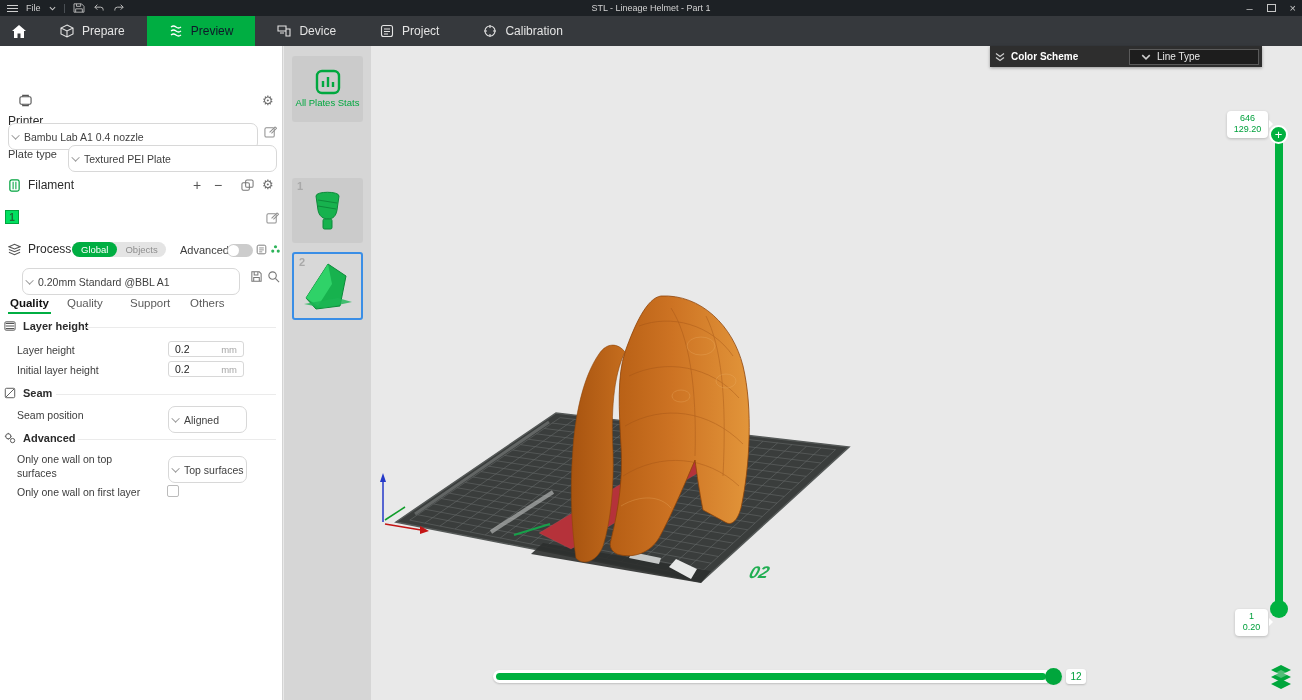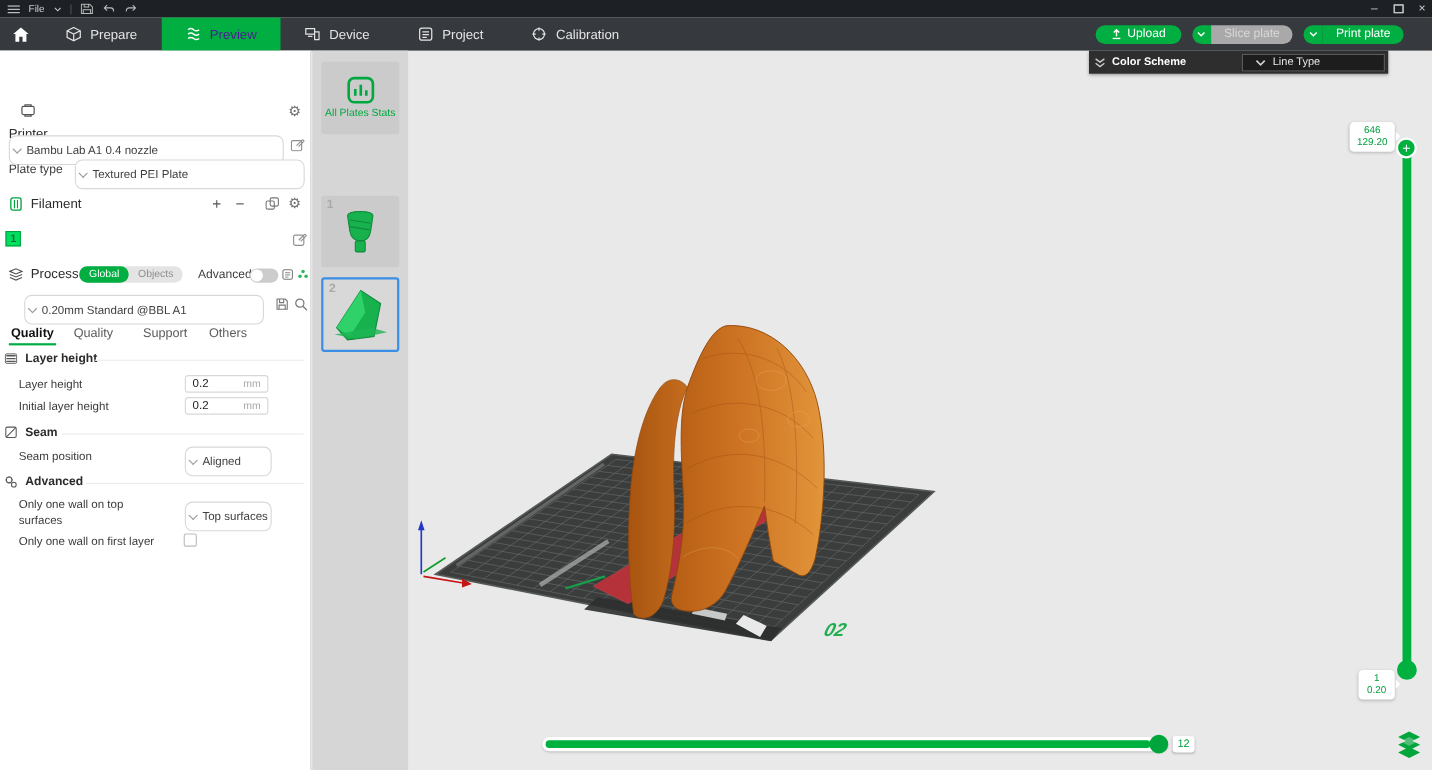--- a/index.html
+++ b/index.html
@@ -19,21 +19,21 @@
   .wc-min { font-size:11px; line-height:16px; }
   .wc-restore { width:9px; height:8px; position:relative; }
   .wc-restore:before { content:""; position:absolute; left:0; bottom:0; width:7px; height:6px; border:1px solid #c6c6c6; }
   .wc-restore:after { content:""; position:absolute; right:0; top:0; width:7px; height:6px; border:1px solid #c6c6c6; }
   .wc-close { font-size:11px; line-height:16px; }
 
   
   .navbar { position:absolute; left:0; top:16px; width:1302px; height:30px; background:#36393d; display:flex; align-items:stretch; color:#e4e4e4; font-size:12px; }
   .nav-home { width:38px; display:flex; align-items:center; justify-content:center; }
   .nav-tab { display:flex; align-items:center; gap:8px; padding:0 22px; cursor:default; }
-  .nav-tab.active { background:#00ae42; color:#4c1d95; }
+  .nav-tab.active { background:#00ae42; color:#0f172a; }
   .nav-tab svg { width:14px; height:14px; }
   .nav-right { position:absolute; right:0; top:0; height:30px; display:flex; align-items:center; gap:10px; padding-right:26px; }
   .btn-green { height:17px; background:#00ae42; color:#fff; font-size:11px; border:none; border-radius:9px; display:flex; align-items:center; gap:5px; padding:0 14px; }
   .split { display:flex; align-items:center; }
   .split .arrow-part { height:17px; width:17px; background:#00ae42; border-radius:9px 0 0 9px; display:flex; align-items:center; justify-content:center; }
   .split .body-part { height:17px; border-radius:0 9px 9px 0; font-size:11px; display:flex; align-items:center; padding:0 12px; }
   .body-gray { background:#a9a9a9; color:#d9d9d9; }
   .body-green { background:#00ae42; color:#fff; }
 
   
@@ -115,20 +115,21 @@
       <svg class="tb-ico" viewBox="0 0 14 12">
           <path d="M1 1 h9 l3 3 v7 h-12 z M4 1 v3 h5 v-3 M3 11 v-4 h8 v4" fill="none" stroke="currentColor" stroke-width="1.1"></path>
         </svg>
       <svg class="tb-ico" viewBox="0 0 14 12">
           <path d="M5 2 L2 5 L5 8 M2 5 h7 a3 3 0 0 1 3 3 v1" fill="none" stroke="currentColor" stroke-width="1.2"></path>
         </svg>
       <svg class="tb-ico" viewBox="0 0 14 12">
           <path d="M9 2 L12 5 L9 8 M12 5 h-7 a3 3 0 0 0 -3 3 v1" fill="none" stroke="currentColor" stroke-width="1.2"></path>
         </svg>
     </div>
+    <div class="tb-title">STL - Lineage Helmet - Part 1</div>
     <div class="tb-ctrls">
       <span class="wc-min">–</span>
       <span class="wc-restore"></span>
       <span class="wc-close">×</span>
     </div>
   </div>
 
   <div class="navbar">
     <div class="nav-home">
       <svg width="16" height="15" viewBox="0 0 16 15">
@@ -159,48 +160,20 @@
           <path d="M4 5 h6 M4 7.5 h6 M4 10 h4" stroke="#e4e4e4" stroke-width="1"></path>
         </svg>
       <span>Project</span>
     </div>
     <div class="nav-tab">
       <svg viewBox="0 0 14 14">
           <circle cx="7" cy="7" r="5" fill="none" stroke="#e4e4e4" stroke-width="1.1"></circle>
           <path d="M7 1 V4 M7 10 V13 M1 7 H4 M10 7 H13" stroke="#e4e4e4" stroke-width="1.1"></path>
         </svg>
       <span>Calibration</span>
-    </div>
-    <div class="nav-right">
-      <button class="btn-green">
-        <svg width="10" height="10" viewBox="0 0 10 10">
-            <path d="M5 1 V7 M2.5 3.5 L5 1 L7.5 3.5 M1.5 9 h7" fill="none" stroke="#fff" stroke-width="1.3"></path>
-          </svg>
-        <span>Upload</span>
-      </button>
-      <div class="split">
-        <div class="arrow-part">
-          <svg width="8" height="8" viewBox="0 0 8 8">
-              <path d="M1 2.5 L4 5.5 L7 2.5" fill="none" stroke="#fff" stroke-width="1.3"></path>
-            </svg>
-        </div>
-        <div class="body-part body-gray">
-            <span>Slice plate</span>
-          </div>
-      </div>
-      <div class="split">
-        <div class="arrow-part">
-          <svg width="8" height="8" viewBox="0 0 8 8">
-              <path d="M1 2.5 L4 5.5 L7 2.5" fill="none" stroke="#fff" stroke-width="1.3"></path>
-            </svg>
-        </div>
-        <div class="body-part body-green">
-            <span>Print plate</span>
-          </div>
-      </div>
     </div>
   </div>
 
   <div class="viewport">
     <svg width="931" height="654" viewBox="0 0 931 654">
       <defs>
         <linearGradient id="shellGrad" x1="0" y1="0" x2="1" y2="0">
           <stop offset="0" stop-color="#b65e14"></stop>
             <stop offset="0.45" stop-color="#cd7323"></stop>
             <stop offset="1" stop-color="#e2953a"></stop>

